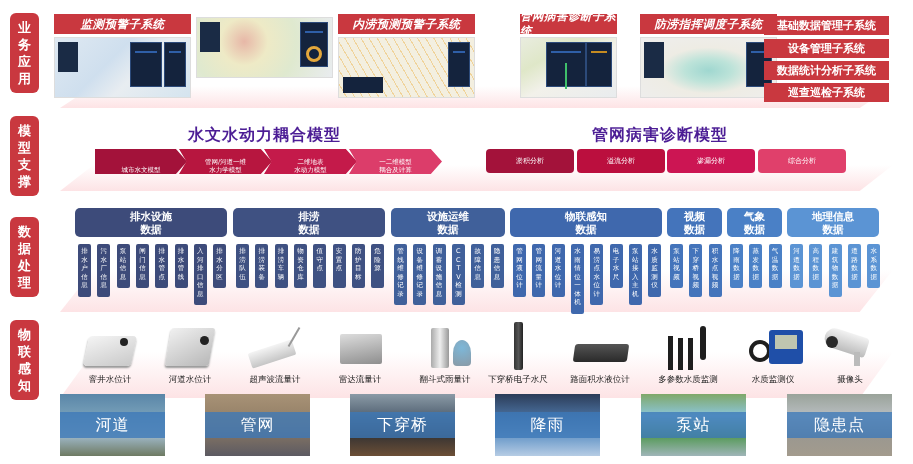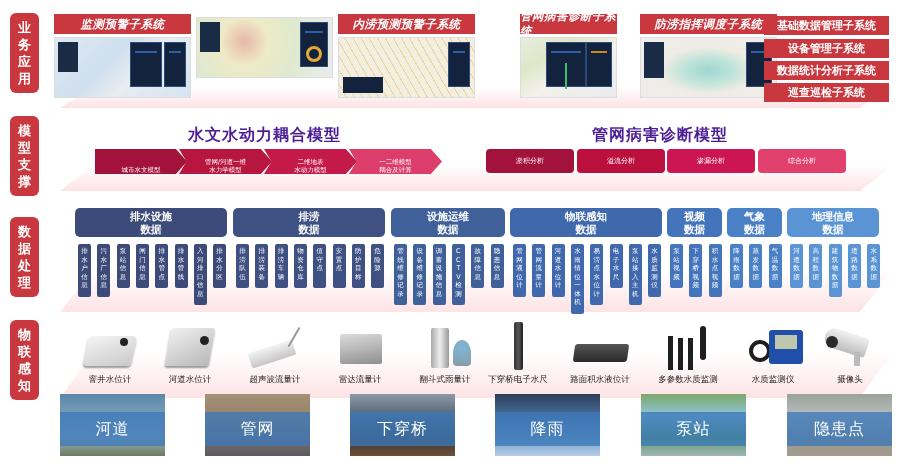--- a/index.html
+++ b/index.html
@@ -29,21 +29,21 @@
   .cat { position: absolute; top: 208px; height: 29px; border-radius: 5px; color: #fff; font-size: 10.5px; font-weight: bold; text-align: center; line-height: 13px; display: flex; flex-direction: column; align-items: center; justify-content: center; }
   .cell { position: absolute; top: 244px; width: 13px; border-radius: 2px; color: #fff; font-size: 6.5px; line-height: 8.5px; text-align: center; padding-top: 3px; word-break: break-all; writing-mode: horizontal-tb; }
 
   
   .device { position: absolute; top: 322px; width: 80px; text-align: center; }
   .device-img { height: 50px; position: relative; }
   .device-label { font-size: 8.5px; color: #222; margin-top: 2px; white-space: nowrap; }
 
   
   .scene { position: absolute; top: 394px; width: 105px; height: 62px; overflow: hidden; }
-  .scene-bar { position: absolute; left: 0; right: 0; top: 18px; height: 34px; background: rgba(60,120,185,0.78); color: #fff; font-size: 16px; display: flex; align-items: center; justify-content: center; letter-spacing: 1px; }
+  .scene-bar { position: absolute; left: 0; right: 0; top: 18px; height: 26px; background: rgba(60,120,185,0.78); color: #fff; font-size: 16px; display: flex; align-items: center; justify-content: center; letter-spacing: 1px; }
 </style>
 </head>
 <body>
 
 <div class="band" style="top:86px;height:22px;"></div>
 <div class="band" style="top:165px;height:26px;"></div>
 <div class="band" style="top:270px;height:42px;"></div>
 <div class="band" style="top:352px;height:46px;"></div>
 
 <div class="layer-label" style="top:13px;height:80px;" id="ll0">

